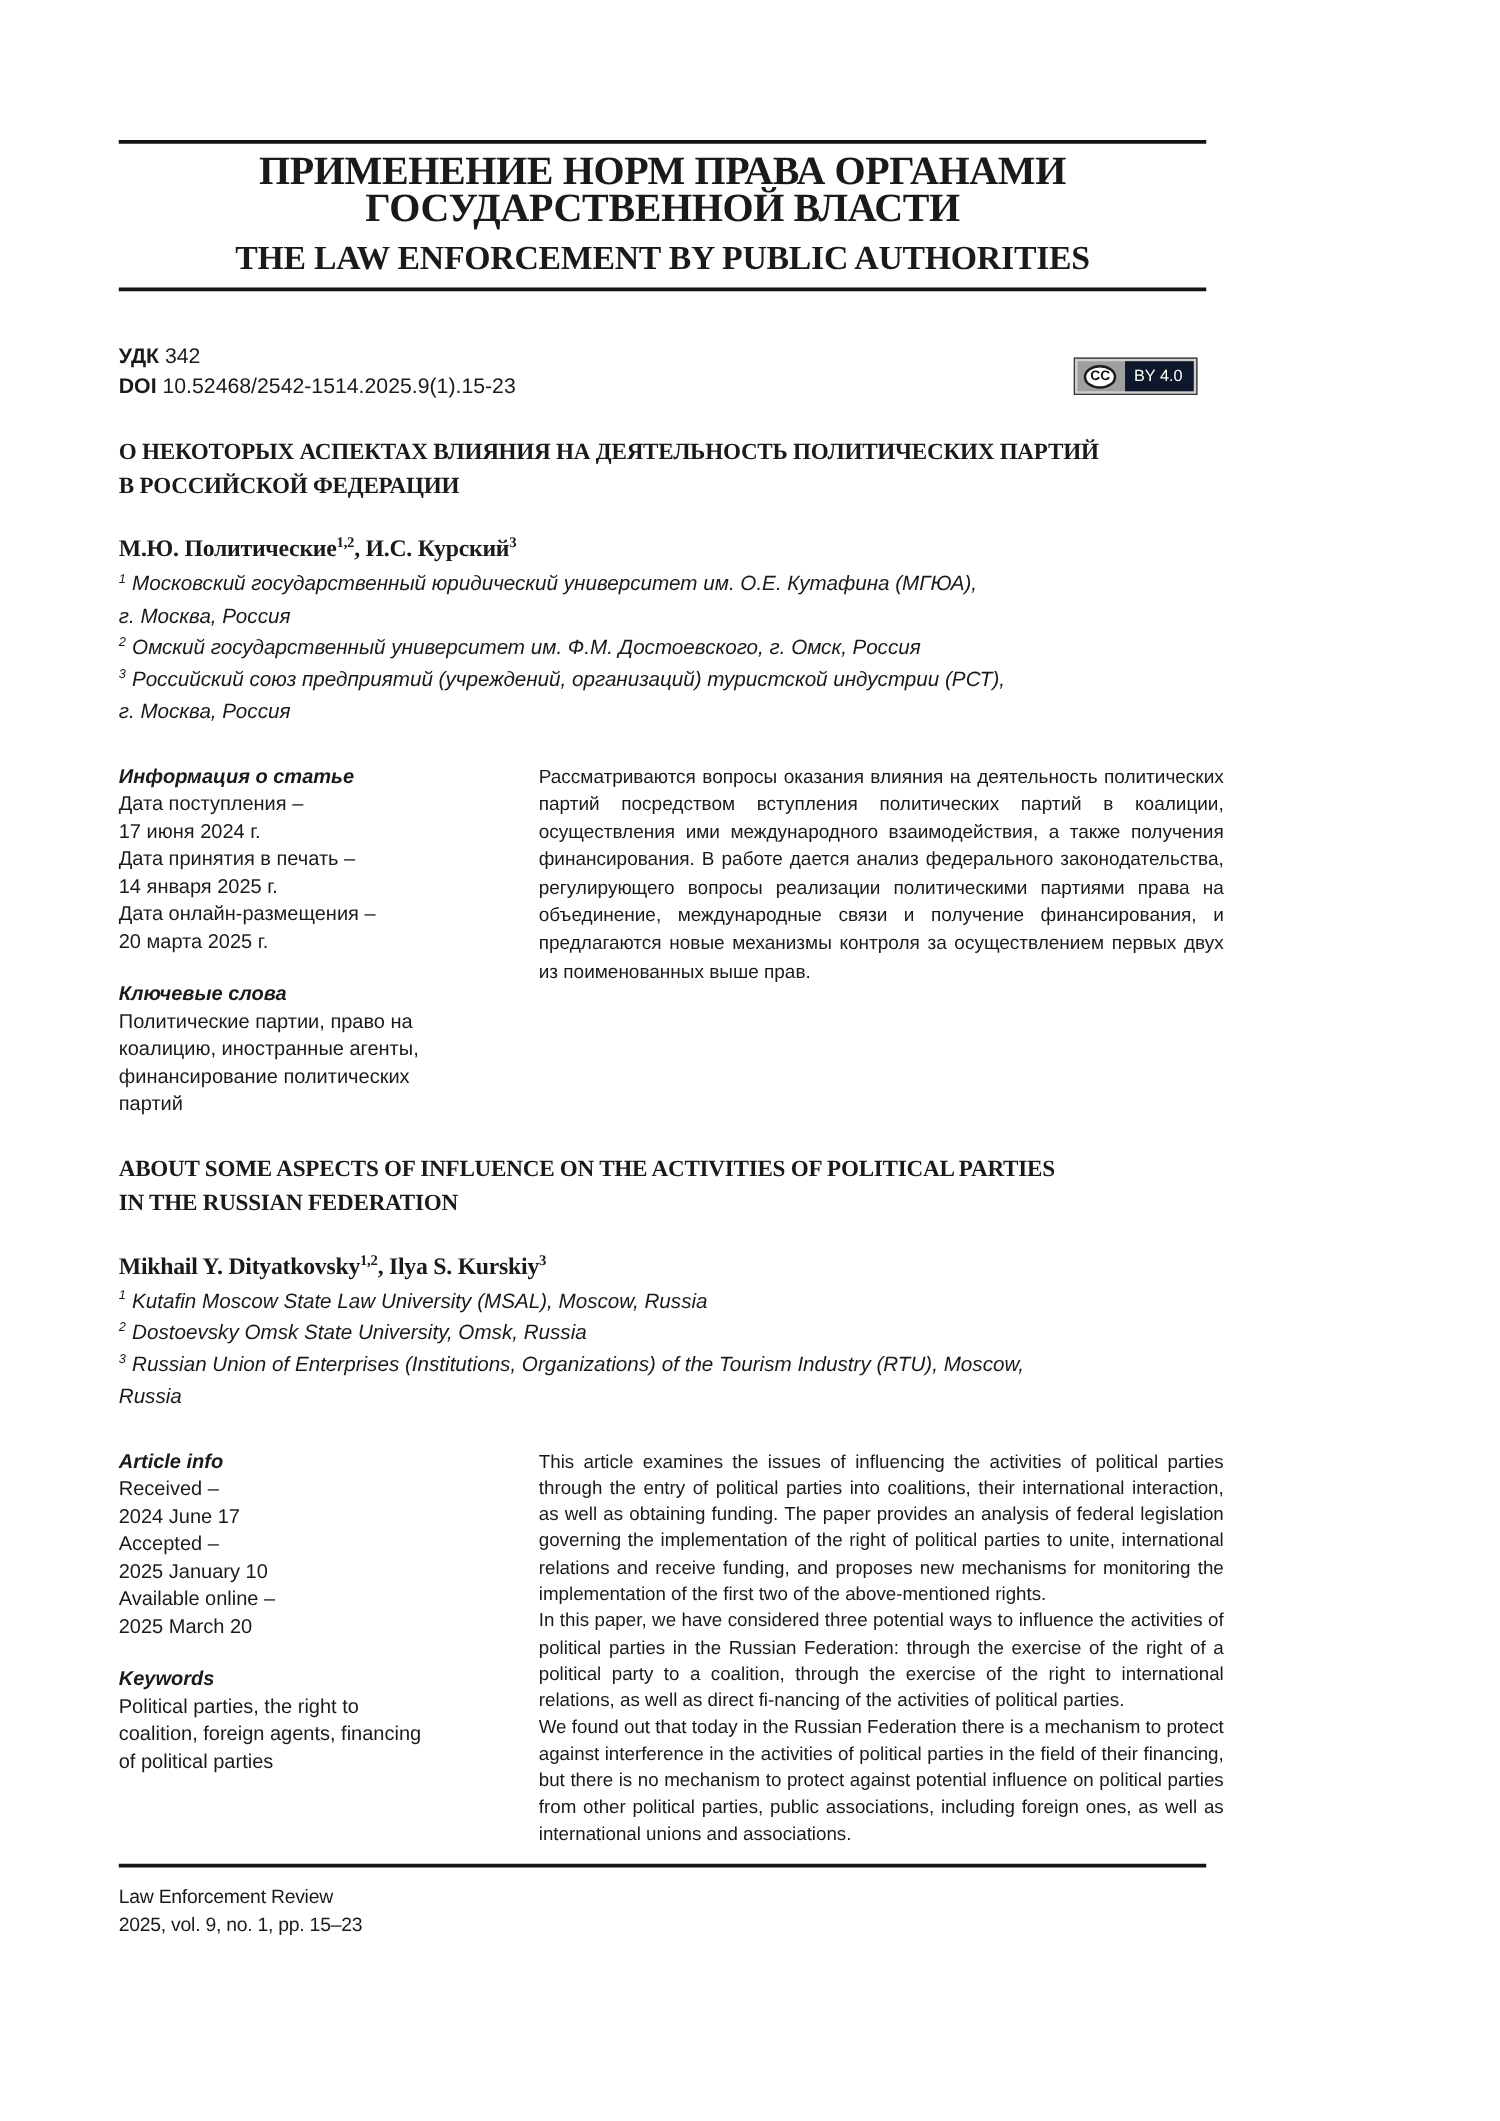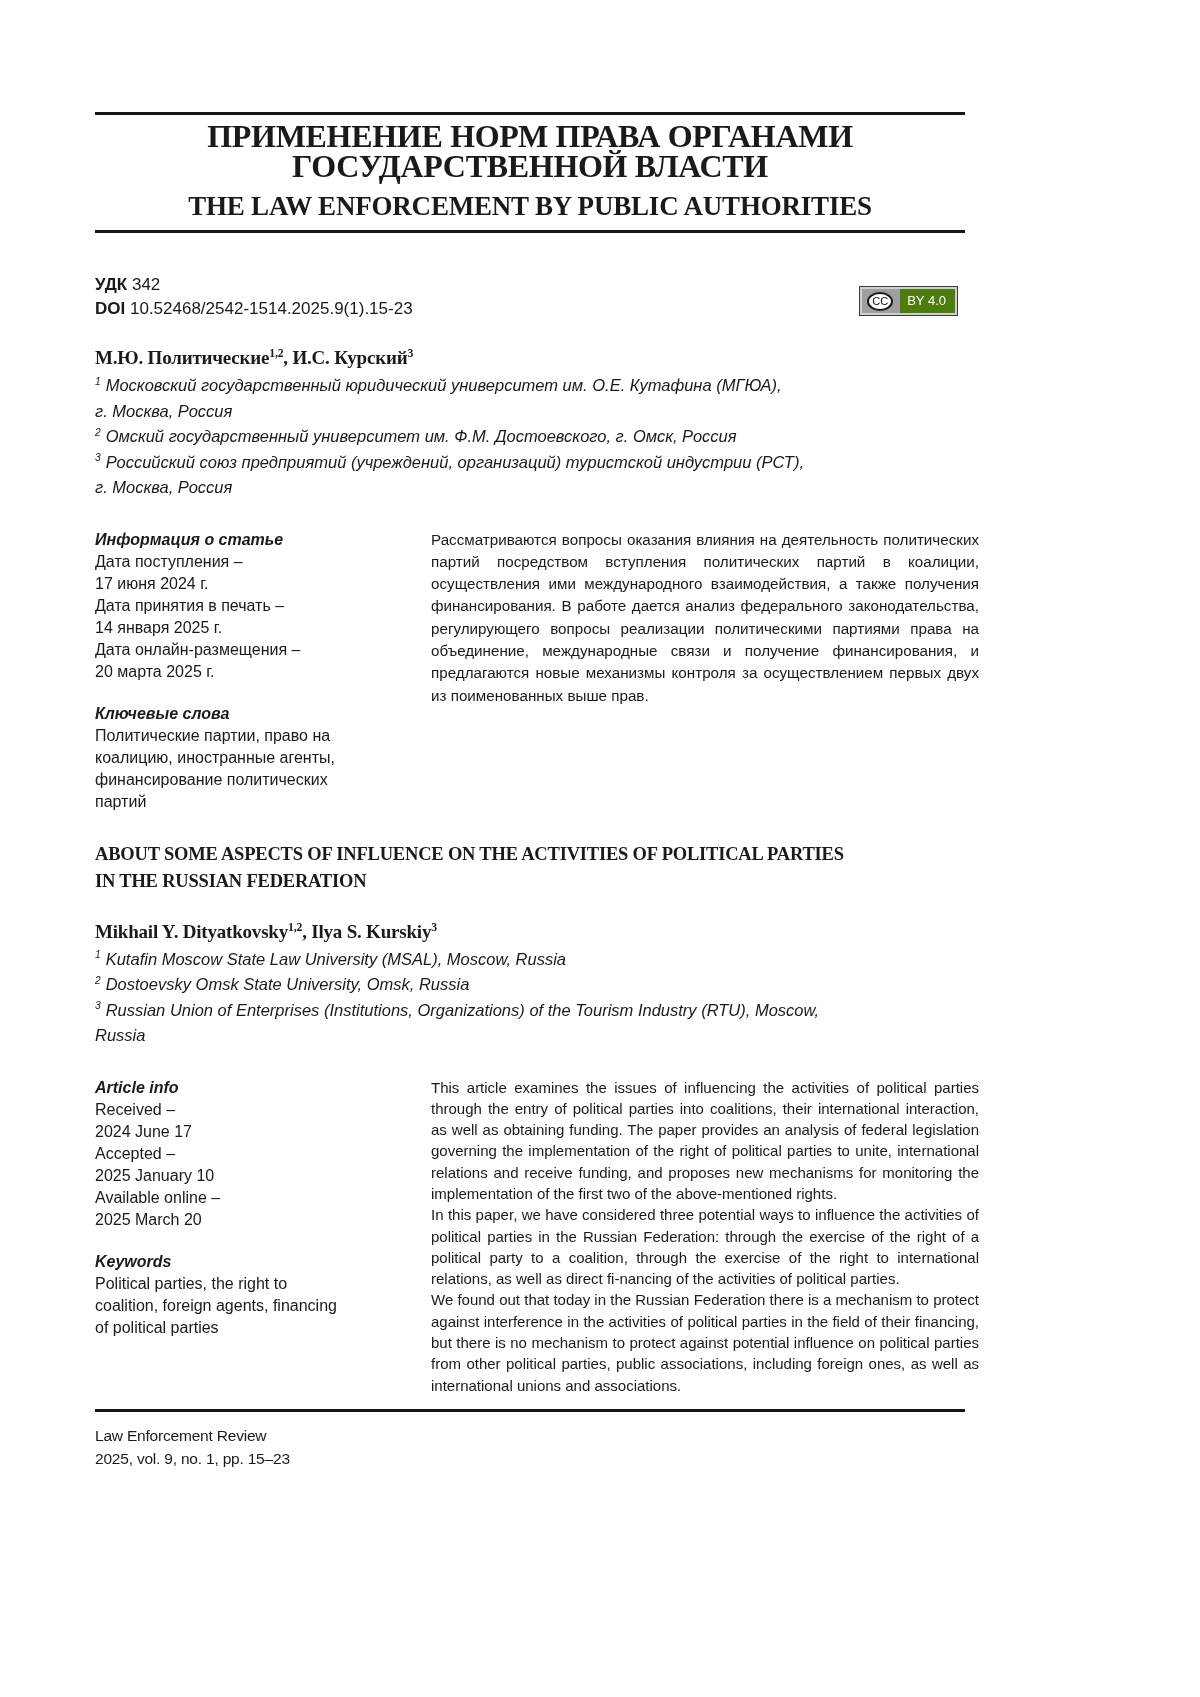--- a/index.html
+++ b/index.html
@@ -57,25 +57,25 @@
   .cc-left{
     width:40px;height:100%;
     display:flex;align-items:center;justify-content:center;
   }
   .cc-circle{
     width:26px;height:19px;
     background:#fff;
     border:2px solid #1c1c1c;
     border-radius:50%;
     display:flex;align-items:center;justify-content:center;
-    font-weight:normal;font-size:11px;color:#111;
+    font-weight:bold;font-size:11px;color:#111;
     box-sizing:border-box;
   }
   .cc-right{
-    background:#4d7c0f;color:#fff;
+    background:#0f172a;color:#fff;
     height:24px;line-height:24px;
     margin:2px 2px 2px 0;
     padding:0 9px 0 7px;
     font-size:13px;
   }
 
   .art-title{
     font-family:"Liberation Serif",serif;
     font-weight:bold;
     font-size:18.5px;
@@ -159,20 +159,24 @@
         <span>10.52468/2542-1514.2025.9(1).15-23</span>
       </div>
       <div class="cc-badge">
         <span class="cc-left">
           <span class="cc-circle">CC</span>
         </span>
         <span class="cc-right">BY 4.0</span>
       </div>
     </div>
 
+    <div class="art-title">
+      <div>О НЕКОТОРЫХ АСПЕКТАХ ВЛИЯНИЯ НА ДЕЯТЕЛЬНОСТЬ ПОЛИТИЧЕСКИХ ПАРТИЙ</div>
+      <div>В РОССИЙСКОЙ ФЕДЕРАЦИИ</div>
+    </div>
 
     <div class="authors"><span>М.Ю. Политические</span><sup>1,2</sup><span>, И.С. Курский</span><sup>3</sup></div>
     <div class="affils">
       <div class="affil"><sup>1</sup><span>Московский государственный юридический университет им. О.Е. Кутафина (МГЮА),</span></div>
       <div class="affil">г. Москва, Россия</div>
       <div class="affil"><sup>2</sup><span>Омский государственный университет им. Ф.М. Достоевского, г. Омск, Россия</span></div>
       <div class="affil"><sup>3</sup><span>Российский союз предприятий (учреждений, организаций) туристской индустрии (РСТ),</span></div>
       <div class="affil">г. Москва, Россия</div>
     </div>
 

